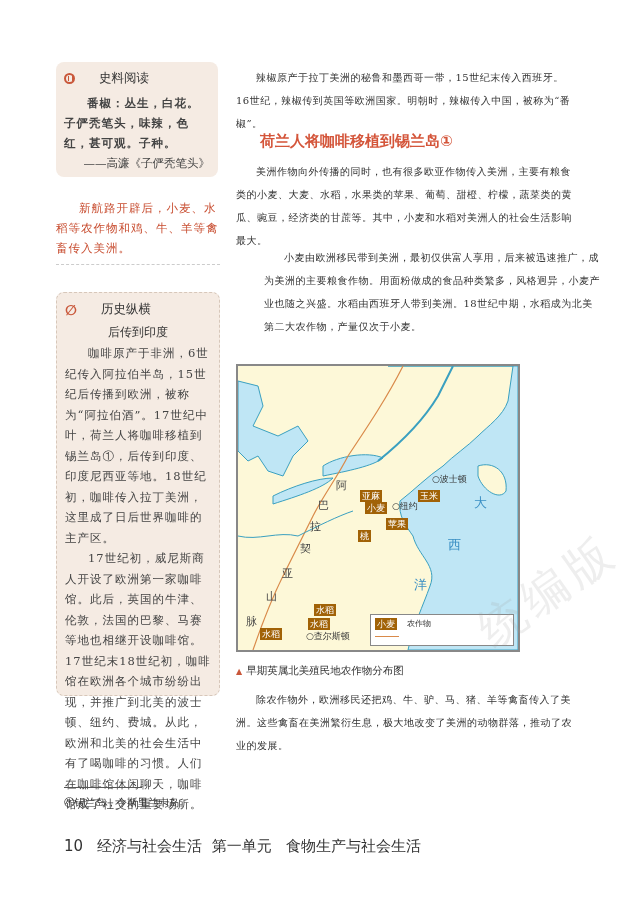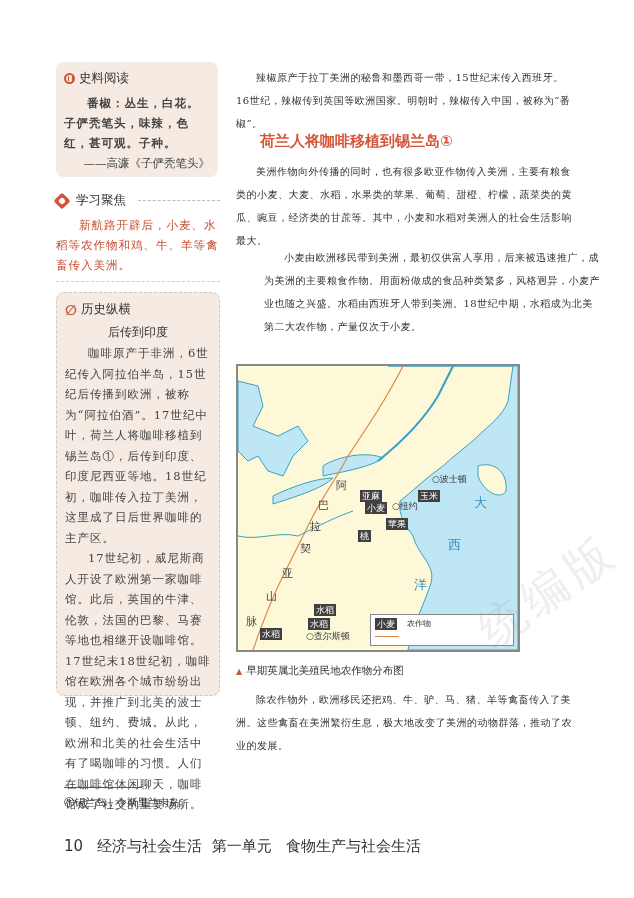--- a/index.html
+++ b/index.html
@@ -1,20 +1,20 @@
 <!DOCTYPE html>
 <html><head>
 <meta charset="utf-8">
 <style>
   html, body { margin:0; padding:0; background:#ffffff; }
   body { width:634px; height:898px; position:relative; overflow:hidden;
          font-family:"DejaVu Serif","Liberation Serif",serif; color:#333; }
   .sidebar-box { position:absolute; left:56px; background:#f5ebe3; border-radius:8px; box-sizing:border-box; }
   .box1 { top:62px; width:162px; height:115px; padding:8px 8px; }
-  .box-title { font-family:"DejaVu Sans","Liberation Sans",sans-serif; font-size:12.5px; color:#333; display:flex; align-items:center; gap:4px; margin-bottom:6px; }
+  .box-title { font-family:"DejaVu Sans","Liberation Sans",sans-serif; font-size:12.5px; color:#333; display:flex; align-items:center; gap:24px; margin-bottom:6px; }
   .icon-circle { width:11px; height:11px; border:2px solid #c9573a; border-radius:50%; display:inline-block; position:relative; box-sizing:border-box; }
   .icon-circle::after { content:""; position:absolute; left:2px; top:1px; width:3px; height:5px; border-left:1px solid #c9573a; border-right:1px solid #c9573a; }
   .box-text { font-size:11.5px; line-height:20px; text-indent:2em; color:#444; letter-spacing:1px;font-weight:bold; }
   .quote-src { font-size:11.5px; text-align:right; color:#444; line-height:20px; }
   .focus { position:absolute; left:56px; top:192px; width:164px; }
   .focus-title { font-family:"DejaVu Sans","Liberation Sans",sans-serif; font-size:12.5px; display:flex; align-items:center; gap:8px; }
   .focus-title .line { flex:1; border-top:1px dashed #bbb; margin-left:4px; }
   .icon-diamond { width:12px; height:12px; background:#d4553a; transform:rotate(45deg); display:inline-block; position:relative; border-radius:2px; }
   .icon-diamond::after { content:""; position:absolute; left:3px; top:3px; width:6px; height:6px; background:#fff; border-radius:50%; }
   .focus-text { font-size:11.5px; line-height:20px; color:#c84d30; text-indent:2em; letter-spacing:1px; margin-top:6px; padding-bottom:6px; border-bottom:1px dashed #ccc; }
@@ -22,21 +22,21 @@
   .icon-slash { color:#c9573a; font-style:italic; font-weight:bold; font-size:14px; }
   .box3-sub { font-family:"DejaVu Sans","Liberation Sans",sans-serif; font-size:12px; text-align:center; margin:4px 0 2px; color:#333; }
   .box3-text { font-size:11.5px; line-height:20.5px; text-indent:2em; color:#444; letter-spacing:1px; margin:0; }
   .main { position:absolute; left:236px; width:336px; }
   .para { font-size:10px; line-height:23px; text-indent:2em; color:#333; margin:0; letter-spacing:0.5px; }
   .p1 { top:66px; }
   .heading { position:absolute; left:260px; top:132px; font-family:"DejaVu Sans","Liberation Sans",sans-serif; font-size:15px; color:#d4553a; font-weight:bold; }
   .p2 { top:160px; }
   .p3 { top:246px;margin-left:28px; }
   .map { position:absolute; left:236px; top:364px; width:284px; height:288px; border:2px solid #888; box-sizing:border-box; background:#fdf8d8; overflow:hidden; }
-  .map-label { position:absolute; font-size:9px; color:#fff; background:#404040; padding:0 2px; font-family:Liberation Serif, serif; line-height:12px; }
+  .map-label { position:absolute; font-size:9px; color:#fff; background:#a16207; padding:0 2px; font-family:Liberation Serif, serif; line-height:12px; }
   .map-city { position:absolute; font-size:9px; color:#333; font-family:"DejaVu Sans","Liberation Sans",sans-serif; }
   .map-mtn { position:absolute; font-size:11px; color:#444; }
   .map-sea { position:absolute; font-size:13px; color:#3a8fc4; }
   .legend { position:absolute; right:4px; bottom:4px; width:142px; height:30px; background:#fff; border:1px solid #888; font-size:8px; font-family:"DejaVu Sans","Liberation Sans",sans-serif; color:#333; }
   .caption { position:absolute; left:236px; top:664px; font-family:"DejaVu Sans","Liberation Sans",sans-serif; font-size:10.5px; color:#333; }
   .caption .tri { color:#c9573a; font-size:8px; margin-right:4px; }
   .p4 { top:688px; }
   .footnote-line { position:absolute; left:64px; top:787px; width:78px; border-top:1px solid #555; }
   .footnote { position:absolute; left:64px; top:796px; font-size:10.5px; color:#333; }
   .footer { position:absolute; left:64px; top:837px; font-size:15px; color:#333; font-family:"DejaVu Serif",serif; }
@@ -49,25 +49,20 @@
 <div class="sidebar-box box1">
   <div class="box-title">
     <span class="icon-circle"></span>
     <span>史料阅读</span>
   </div>
   <div class="box-text">番椒：丛生，白花。子俨秃笔头，味辣，色红，甚可观。子种。</div>
   <div class="quote-src">——高濂《子俨秃笔头》</div>
 </div>
 
 <div class="focus">
-  <div class="focus-title">
-    <span class="icon-diamond"></span>
-    <span>学习聚焦</span>
-    <span class="line"></span>
-  </div>
   <div class="focus-text">新航路开辟后，小麦、水稻等农作物和鸡、牛、羊等禽畜传入美洲。</div>
 </div>
 
 <div class="sidebar-box box3">
   <div class="box-title">
     <span class="icon-slash">∅</span>
     <span>历史纵横</span>
   </div>
   <div class="box3-sub">后传到印度</div>
   <p class="box3-text">咖啡原产于非洲，6世纪传入阿拉伯半岛，15世纪后传播到欧洲，被称为“阿拉伯酒”。17世纪中叶，荷兰人将咖啡移植到锡兰岛①，后传到印度、印度尼西亚等地。18世纪初，咖啡传入拉丁美洲，这里成了日后世界咖啡的主产区。</p>

